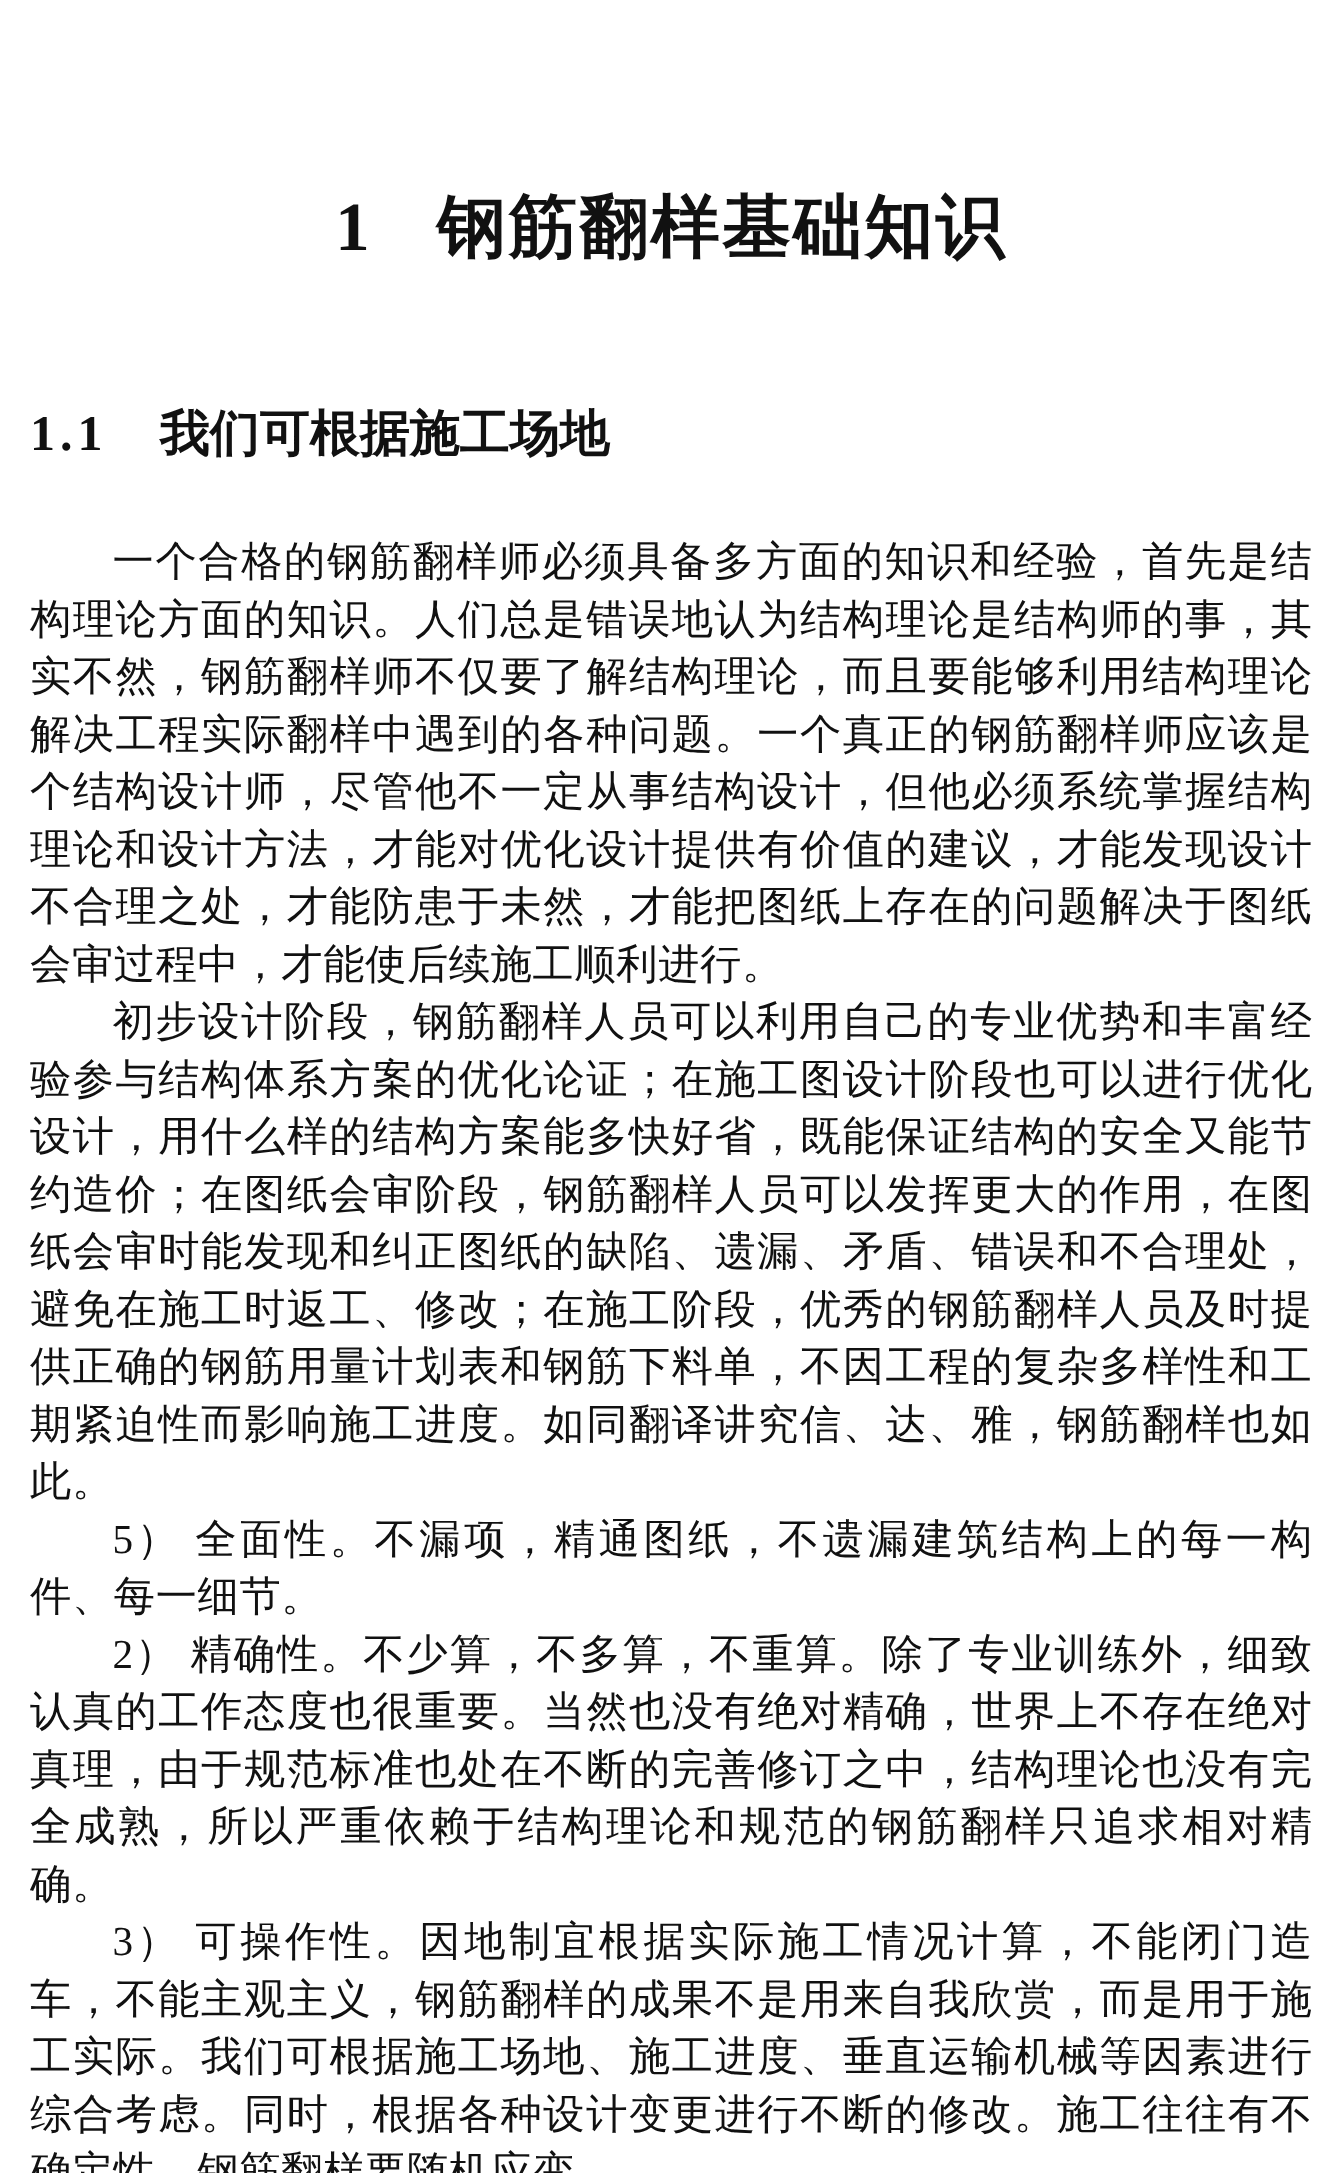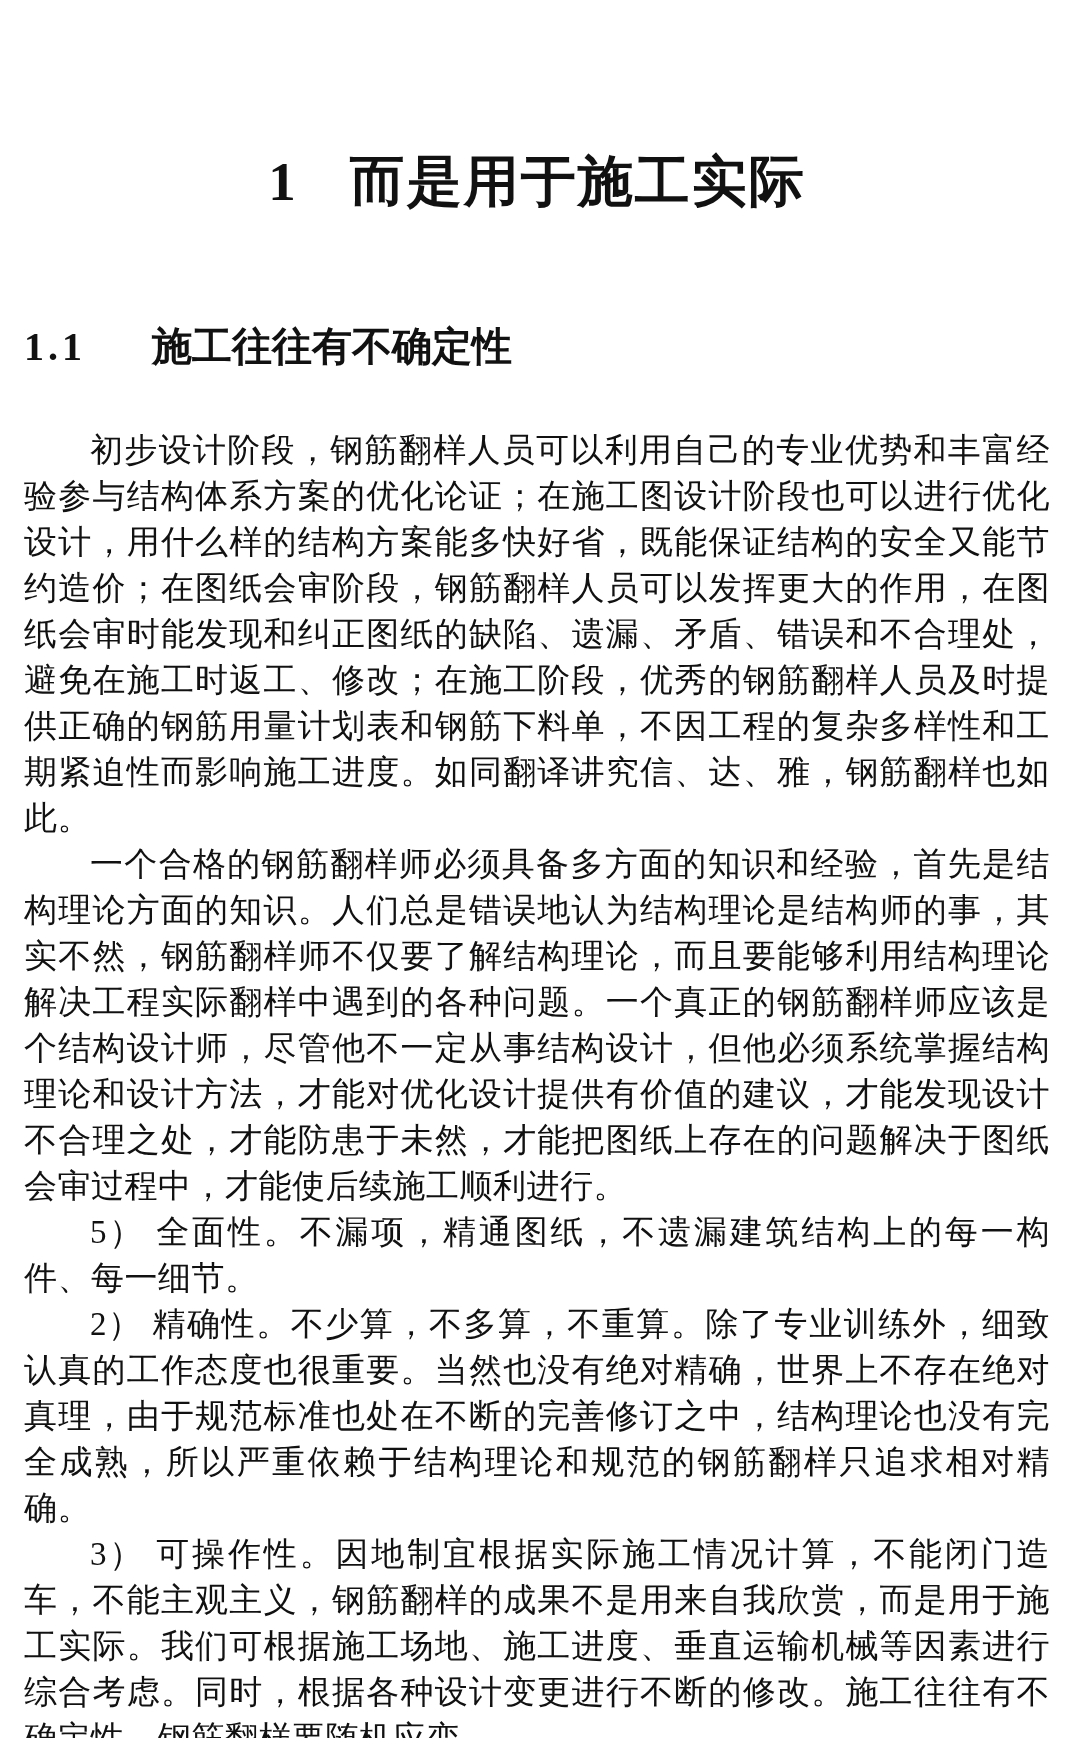--- a/index.html
+++ b/index.html
@@ -35,47 +35,47 @@
     margin-right: 52px;
   }
   .section-heading {
     font-weight: bold;
     font-size: 40px;
     line-height: 1.1;
     margin: 0 0 58px 0;
     white-space: nowrap;
   }
   .section-heading .section-number {
-    margin-right: 66px;
+    margin-right: 42px;
     letter-spacing: 4px;
   }
   .body-text p {
     margin: 0;
     font-size: 33px;
     line-height: 46px;
     text-align: justify;
     text-indent: 2em;
     letter-spacing: 0.5px;
   }
 </style>
 </head>
 <body>
 
 <div class="page">
 
   <h1 class="chapter-heading">
-    <span class="chapter-number">1</span><span>而是用于施工实际</span>
+    <span class="chapter-number">1</span><span>钢筋翻样基础知识</span>
   </h1>
 
   <h2 class="section-heading">
-    <span class="section-number">1.1</span><span>施工往往有不确定性</span>
+    <span class="section-number">1.1</span><span>我们可根据施工场地</span>
   </h2>
 
   <div class="body-text">
+    <p>一个合格的钢筋翻样师必须具备多方面的知识和经验，首先是结构理论方面的知识。人们总是错误地认为结构理论是结构师的事，其实不然，钢筋翻样师不仅要了解结构理论，而且要能够利用结构理论解决工程实际翻样中遇到的各种问题。一个真正的钢筋翻样师应该是个结构设计师，尽管他不一定从事结构设计，但他必须系统掌握结构理论和设计方法，才能对优化设计提供有价值的建议，才能发现设计不合理之处，才能防患于未然，才能把图纸上存在的问题解决于图纸会审过程中，才能使后续施工顺利进行。</p>
     <p>初步设计阶段，钢筋翻样人员可以利用自己的专业优势和丰富经验参与结构体系方案的优化论证；在施工图设计阶段也可以进行优化设计，用什么样的结构方案能多快好省，既能保证结构的安全又能节约造价；在图纸会审阶段，钢筋翻样人员可以发挥更大的作用，在图纸会审时能发现和纠正图纸的缺陷、遗漏、矛盾、错误和不合理处，避免在施工时返工、修改；在施工阶段，优秀的钢筋翻样人员及时提供正确的钢筋用量计划表和钢筋下料单，不因工程的复杂多样性和工期紧迫性而影响施工进度。如同翻译讲究信、达、雅，钢筋翻样也如此。</p>
-    <p>一个合格的钢筋翻样师必须具备多方面的知识和经验，首先是结构理论方面的知识。人们总是错误地认为结构理论是结构师的事，其实不然，钢筋翻样师不仅要了解结构理论，而且要能够利用结构理论解决工程实际翻样中遇到的各种问题。一个真正的钢筋翻样师应该是个结构设计师，尽管他不一定从事结构设计，但他必须系统掌握结构理论和设计方法，才能对优化设计提供有价值的建议，才能发现设计不合理之处，才能防患于未然，才能把图纸上存在的问题解决于图纸会审过程中，才能使后续施工顺利进行。</p>
     <p>5） 全面性。不漏项，精通图纸，不遗漏建筑结构上的每一构件、每一细节。</p>
     <p>2） 精确性。不少算，不多算，不重算。除了专业训练外，细致认真的工作态度也很重要。当然也没有绝对精确，世界上不存在绝对真理，由于规范标准也处在不断的完善修订之中，结构理论也没有完全成熟，所以严重依赖于结构理论和规范的钢筋翻样只追求相对精确。</p>
     <p>3） 可操作性。因地制宜根据实际施工情况计算，不能闭门造车，不能主观主义，钢筋翻样的成果不是用来自我欣赏，而是用于施工实际。我们可根据施工场地、施工进度、垂直运输机械等因素进行综合考虑。同时，根据各种设计变更进行不断的修改。施工往往有不确定性，钢筋翻样要随机应变。</p>
 
   </div>
 
 </div>
 
 </body></html>

